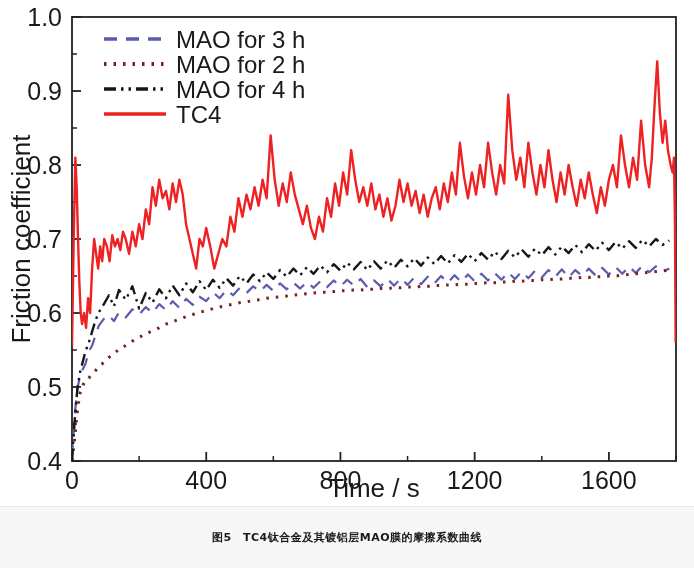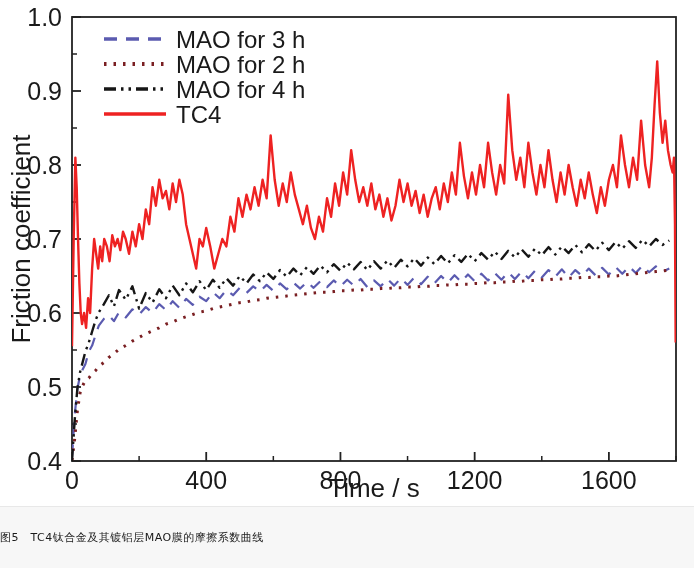--- a/index.html
+++ b/index.html
@@ -51,23 +51,24 @@
     width: 694px;
     height: 62px;
     background: #f7f7f7;
     border-top: 1px solid #e8e8e8;
   }
   #caption-text {
     position: absolute;
     left: 0;
     top: 530px;
     width: 694px;
+    text-align: center;
     font-family: "DejaVu Sans", sans-serif;
     font-size: 11px;
-    font-weight: normal;
+    font-weight: bold;
     color: #1a1a1a;
     letter-spacing: 0.5px;
   }
 </style>
 </head>
 <body>
 
 <div id="figure-root">
 
   <div id="chart-area">

